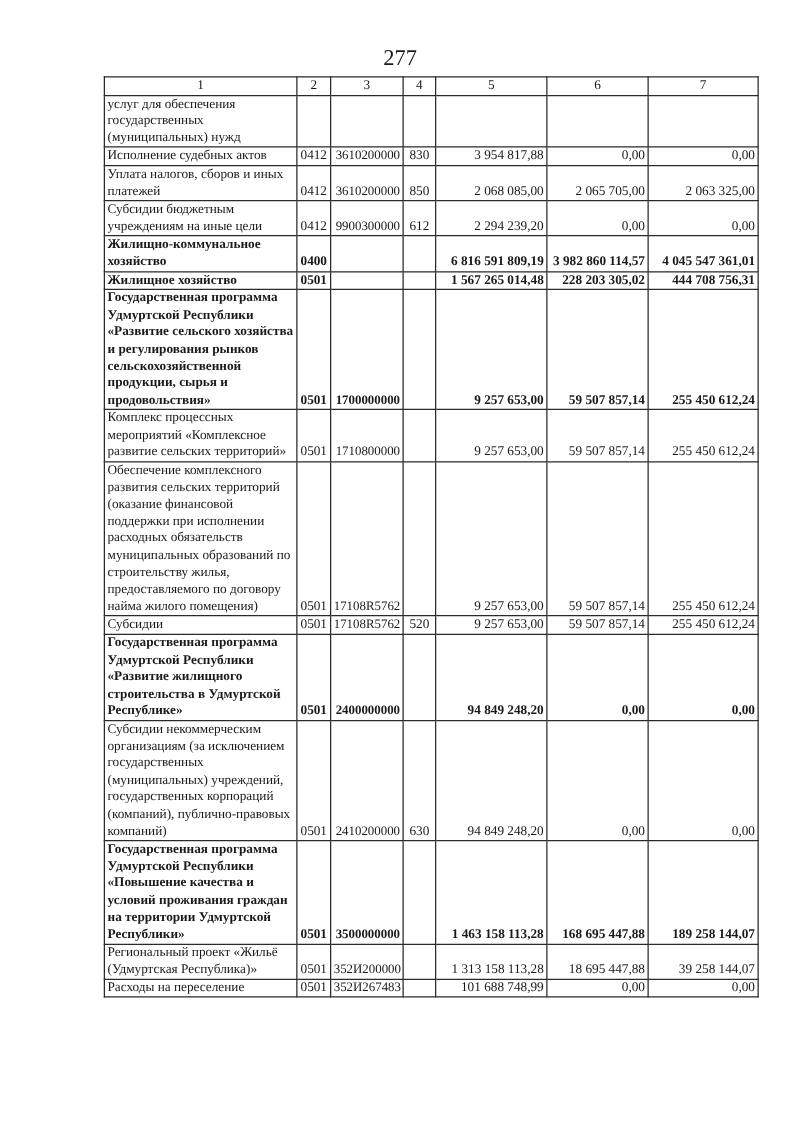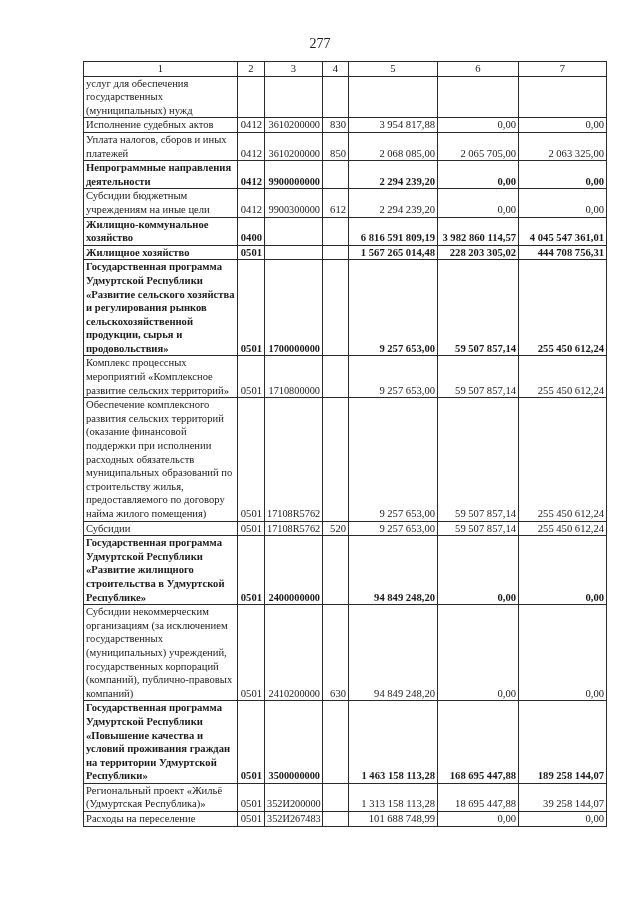--- a/index.html
+++ b/index.html
@@ -1,26 +1,26 @@
 <!DOCTYPE html>
 <html><head>
 <meta charset="utf-8">
 <style>
   html, body { margin:0; padding:0; background:#ffffff; }
   body { width:640px; height:905px; position:relative; overflow:hidden;
          font-family:"Liberation Serif", "DejaVu Serif", serif; color:#1a1a1a; }
   .page-num { position:absolute; top:36px; left:0; width:640px; text-align:center;
-              font-size:14px; }
+              font-size:18px; }
   table.budget { position:absolute; top:61px; left:83px; border-collapse:collapse;
                  table-layout:fixed; width:523px; font-size:10.6px; line-height:13.6px; }
   table.budget td { border:1px solid #2a2a2a; padding:0 2px; vertical-align:bottom;
                     overflow:hidden; white-space:nowrap; }
   table.budget td.name { white-space:normal; text-align:left; padding-left:2px; }
   table.budget tr.hdr td { text-align:center; vertical-align:middle; height:13px; }
-  td.c2, td.c4 { text-align:right; }
+  td.c2, td.c4 { text-align:center; }
   td.c3 { text-align:right; font-size:10.3px; }
   td.num { text-align:right; }
   tr.bold td { font-weight:bold; }
   tr.bold td.c3 { font-size:10.3px; }
 </style>
 </head>
 <body>
 
 <div class="page-num">277</div>
 
@@ -63,29 +63,20 @@
         <td class="num">0,00</td>
       </tr>
       <tr>
         <td class="name">Уплата налогов, сборов и иных платежей</td>
         <td class="c2">0412</td>
         <td class="c3">3610200000</td>
         <td class="c4">850</td>
         <td class="num">2 068 085,00</td>
         <td class="num">2 065 705,00</td>
         <td class="num">2 063 325,00</td>
-      </tr>
-      <tr class="bold">
-        <td class="name">Непрограммные направления деятельности</td>
-        <td class="c2">0412</td>
-        <td class="c3">9900000000</td>
-        <td class="c4"></td>
-        <td class="num">2 294 239,20</td>
-        <td class="num">0,00</td>
-        <td class="num">0,00</td>
       </tr>
       <tr>
         <td class="name">Субсидии бюджетным учреждениям на иные цели</td>
         <td class="c2">0412</td>
         <td class="c3">9900300000</td>
         <td class="c4">612</td>
         <td class="num">2 294 239,20</td>
         <td class="num">0,00</td>
         <td class="num">0,00</td>
       </tr>

